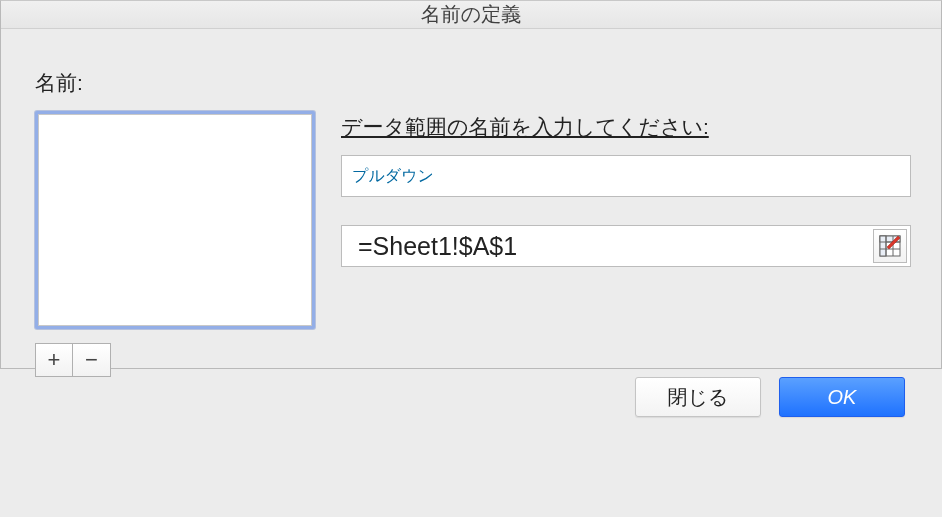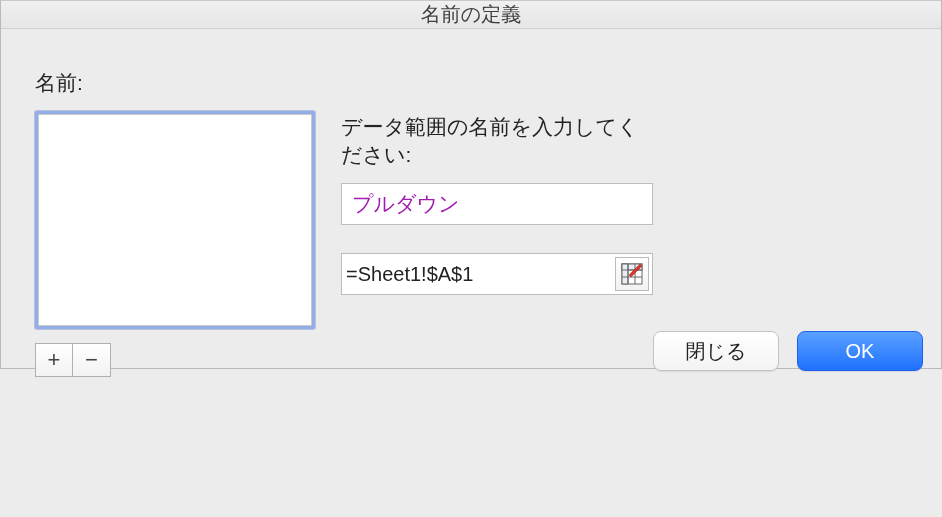--- a/index.html
+++ b/index.html
@@ -26,21 +26,21 @@
     font-size: 20px;
     color: #404040;
     border-bottom: 1px solid #d0d0d0;
     background: linear-gradient(#f0f0f0, #e6e6e6);
     font-weight: 400;
   }
   .body {
     flex: 1;
     padding: 40px 30px 20px 34px;
     display: flex;
-    flex-direction: row;
+    flex-direction: column;
   }
   .topsection {
     display: flex;
     flex-direction: column;
   }
   .name-label {
     font-size: 21px;
     margin-bottom: 14px;
   }
   .cols {
@@ -87,46 +87,47 @@
   }
   .right-col {
     flex: 1;
     display: flex;
     flex-direction: column;
     padding-top: 2px;
   }
   .field-label {
     font-size: 21px;
     margin-bottom: 14px;
+    text-decoration: underline;
   }
   .text-input {
     width: 100%;
     height: 42px;
     border: 1px solid #bcbcbc;
     background: #fff;
-    font-size: 21px;
+    font-size: 16px;
     padding: 4px 10px;
-    color: #a21caf;
+    color: #0369a1;
     outline: none;
   }
   .spacer-v { height: 28px; }
   .range-row {
     display: flex;
     align-items: center;
     width: 100%;
     height: 42px;
     border: 1px solid #bcbcbc;
     background: #fff;
   }
   .range-input {
     flex: 1;
     height: 100%;
     border: none;
-    font-size: 20px;
-    padding: 4px 4px;
+    font-size: 25px;
+    padding: 4px 16px;
     color: #222;
     outline: none;
     background: transparent;
   }
   .picker-btn {
     width: 34px; height: 34px;
     margin-right: 3px;
     border: 1px solid #bbb;
     background: linear-gradient(#ffffff,#f2f2f2);
     padding: 0;
@@ -140,33 +141,34 @@
     margin-top: auto;
     display: flex;
     justify-content: flex-end;
     gap: 18px;
     padding-right: 6px;
     padding-bottom: 6px;
   }
   .btn {
     min-width: 126px;
     height: 40px;
-    border-radius: 8px;
+    border-radius: 3px;
     font-size: 20px;
     border: 1px solid #c4c4c4;
     background: linear-gradient(#ffffff, #f3f3f3);
     color: #222;
     cursor: pointer;
     box-shadow: 0 1px 1px rgba(0,0,0,0.08);
   }
   .btn-primary {
     border: 1px solid #1f5fed;
     background: linear-gradient(#5aa0ff, #1f72ff);
     color: #fff;
     font-weight: 500;
+    font-style: italic;
   }
 </style>
 </head>
 <body>
 
 <div class="window">
   <div class="titlebar">
     <span>名前の定義</span>
   </div>
 

